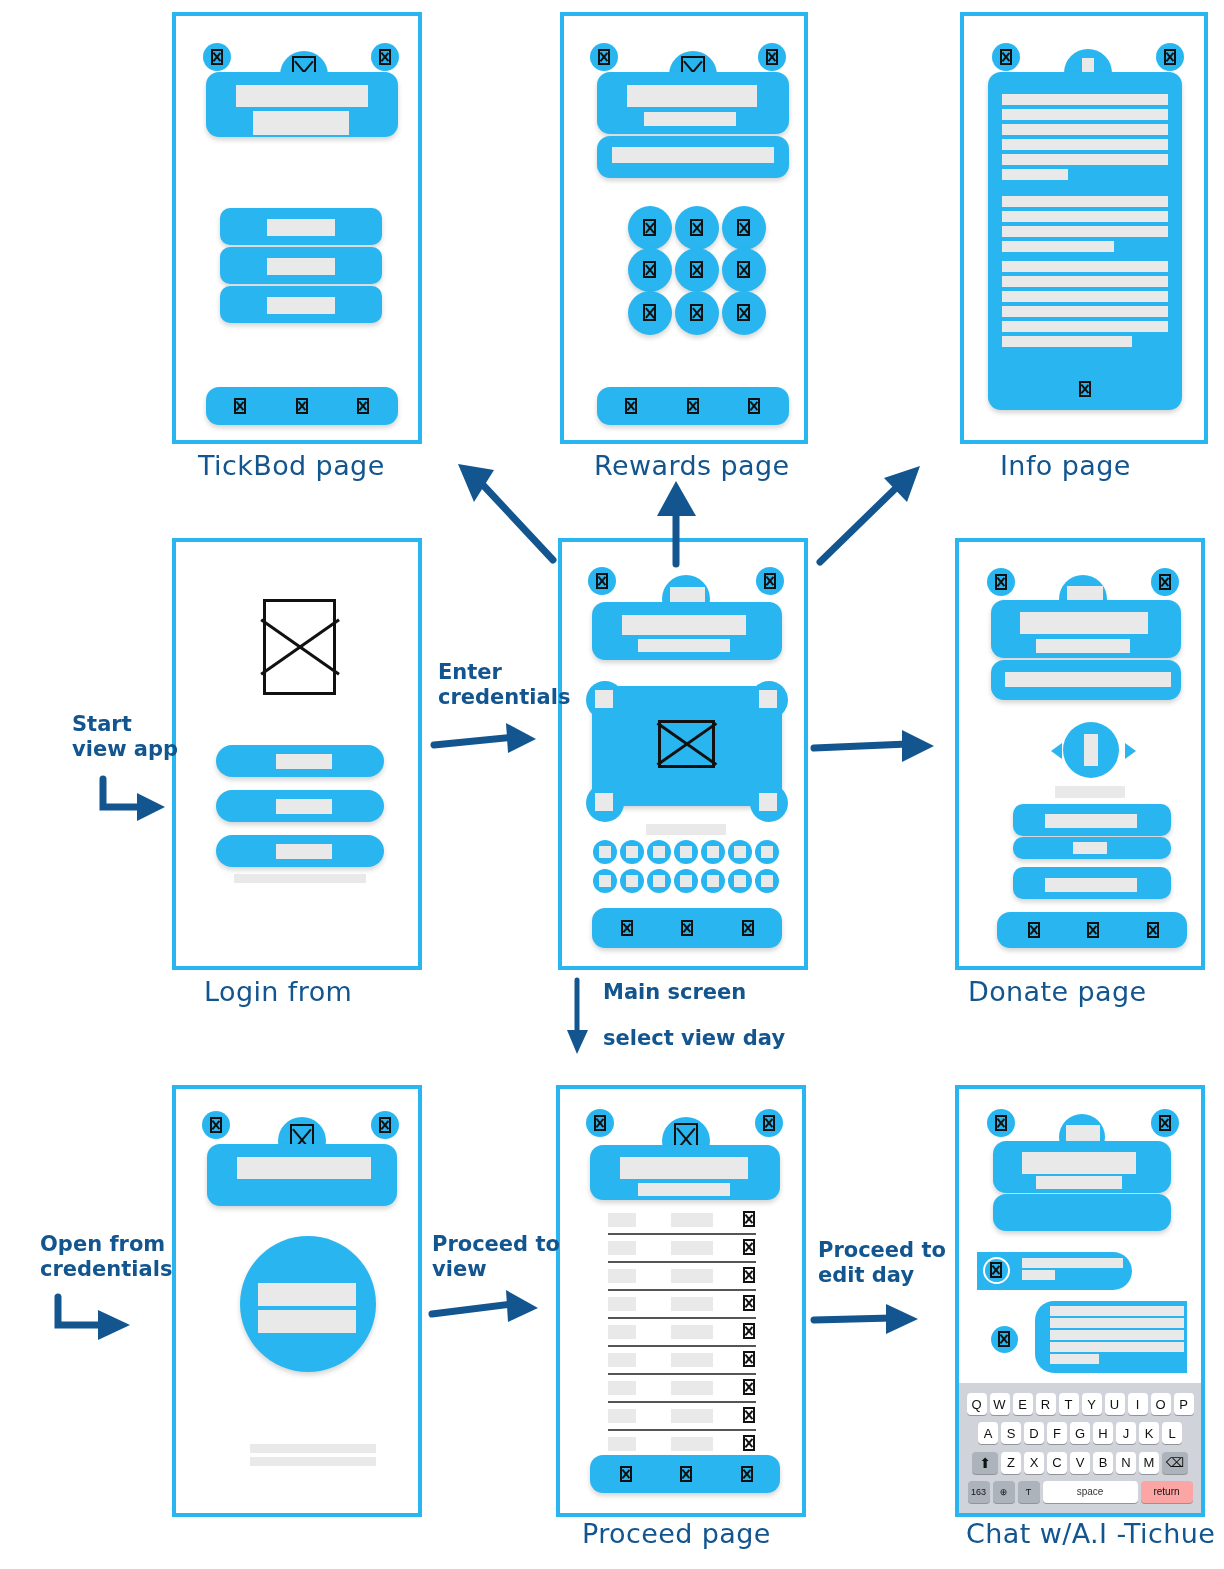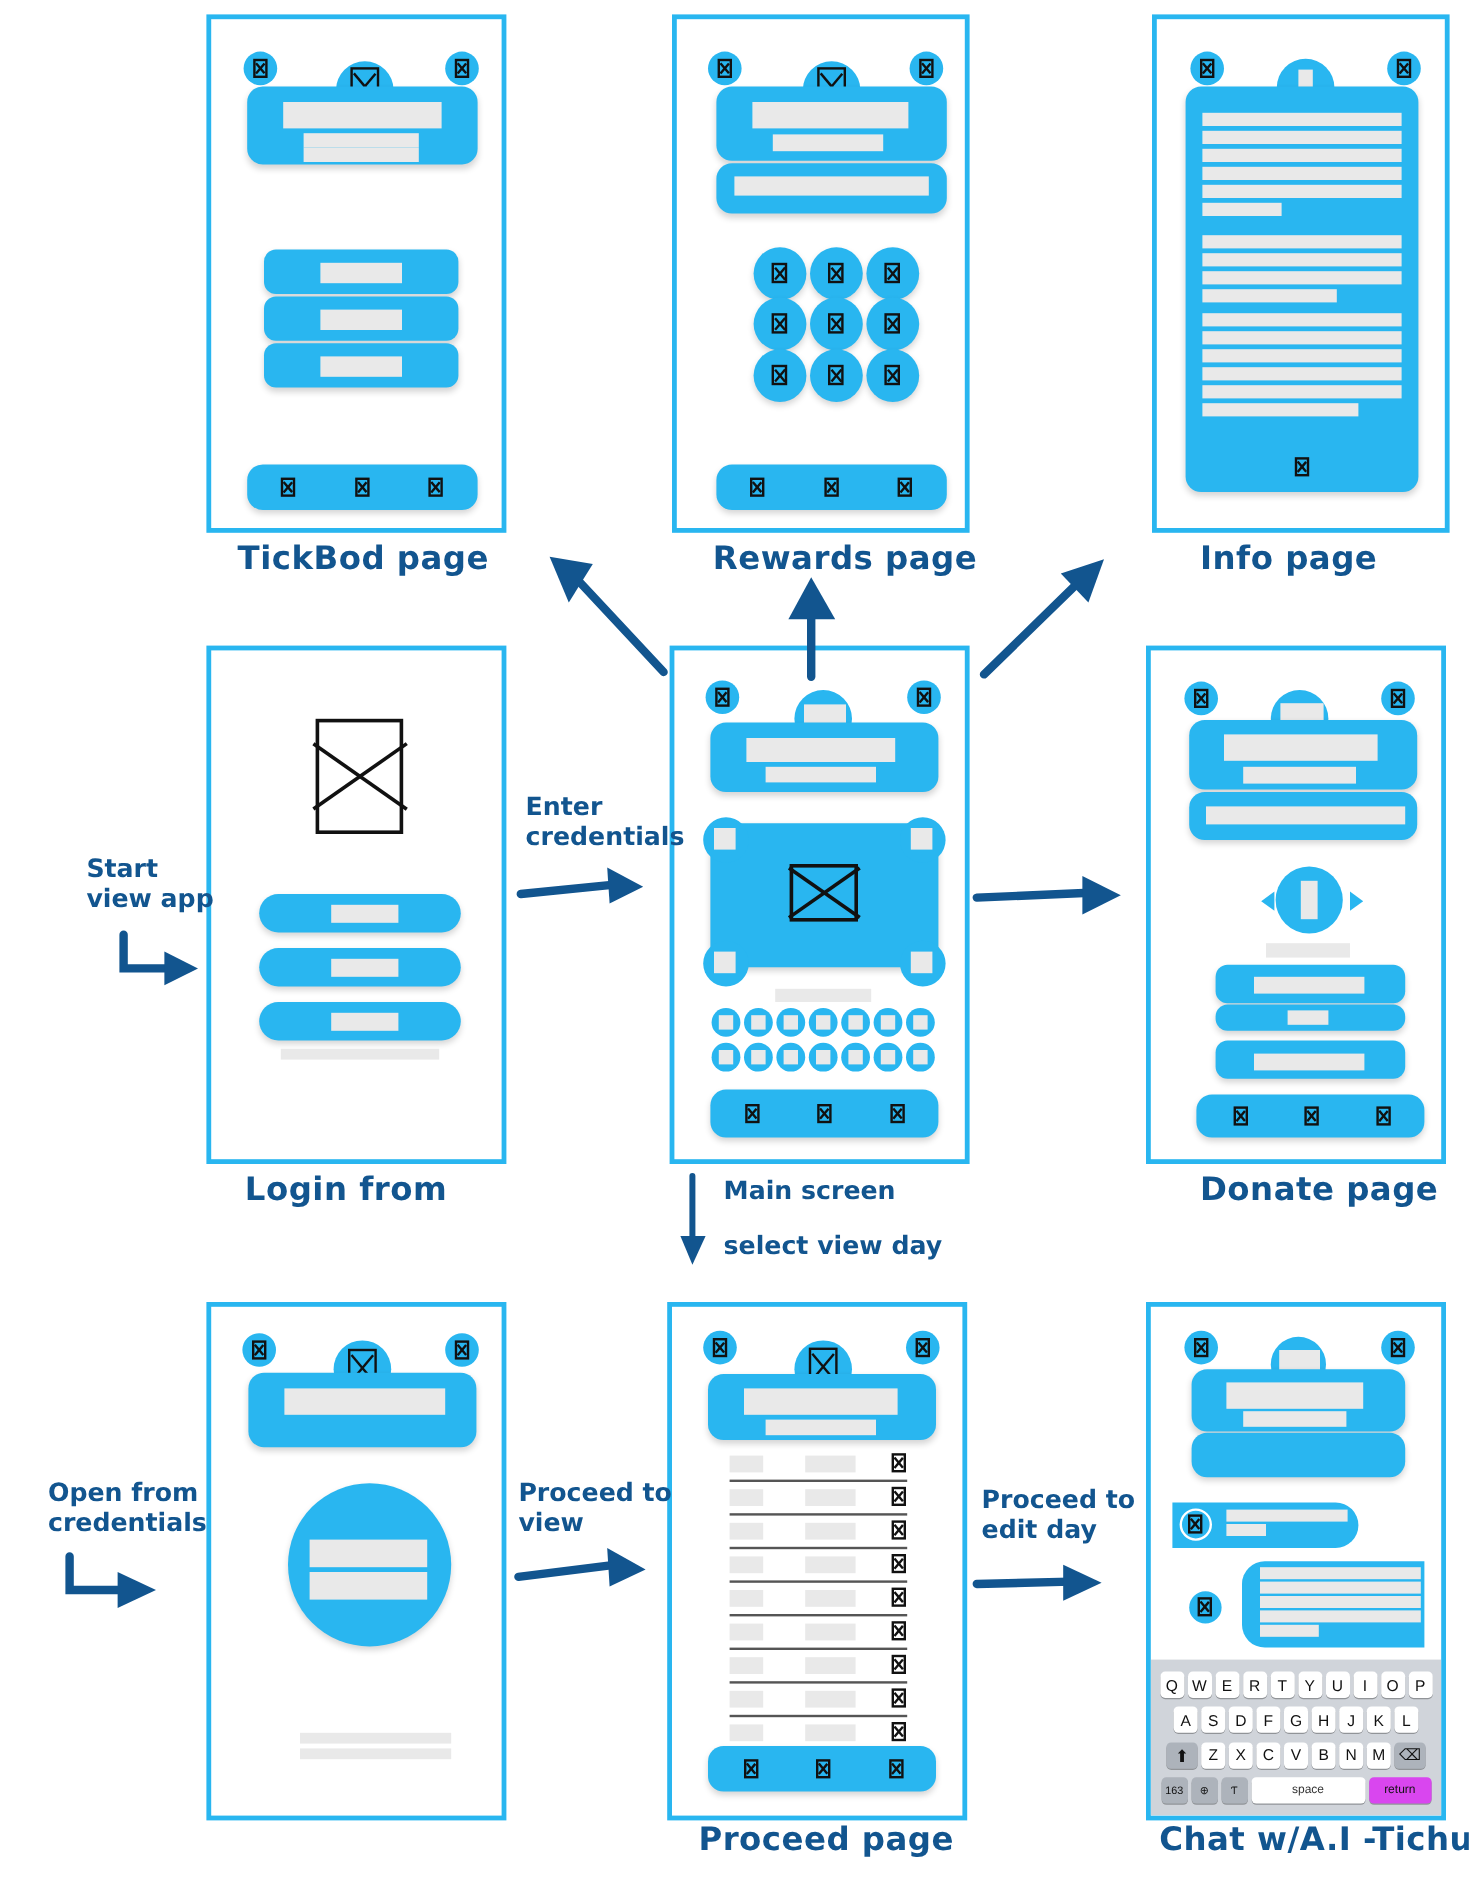--- a/index.html
+++ b/index.html
@@ -31,38 +31,38 @@
   .xbox::before{transform:translate(-50%,-50%) rotate(var(--a1));}
   .xbox::after{transform:translate(-50%,-50%) rotate(var(--a2));}
 
   .xsmall{--a1:50deg;--a2:-50deg;}
   .xbig{--a1:35deg;--a2:-35deg;border-width:3.4px;}
   .xbig::before,.xbig::after{border-top-width:3.4px;}
 
   
   .handlabel{
     position:absolute;color:#12558F;font-size:27px;letter-spacing:.4px;
-    font-family:"DejaVu Sans", sans-serif;font-weight:700;white-space:nowrap;
+    font-family:"DejaVu Sans", sans-serif;font-weight:400;white-space:nowrap;
   }
   .note{
     position:absolute;color:#12558F;font-size:21px;line-height:1.18;
     font-family:"DejaVu Sans", sans-serif;font-weight:700;white-space:pre;
   }
   .arrowsvg{position:absolute;overflow:visible;}
 
   
   .kbd{position:absolute;background:#D0D4DA;display:flex;flex-direction:column;
        justify-content:space-evenly;padding:3px 2px;box-sizing:border-box;}
   .kbrow{display:flex;justify-content:center;align-items:center;gap:3px;}
   .key{background:#fff;border-radius:4px;box-shadow:0 1px 0 rgba(0,0,0,.3);
        font-size:13px;color:#111;display:flex;align-items:center;justify-content:center;
        width:20px;height:22px;font-family:"Liberation Sans", sans-serif;}
   .key.wide{width:26px;background:#ADB3BB;}
   .key.space{flex:1;max-width:95px;font-size:10px;color:#333;}
-  .key.ret{width:52px;background:#d946ef;font-size:10px;color:#111;}
+  .key.ret{width:52px;background:#fca5a5;font-size:10px;color:#111;}
   .key.sm{font-size:9px;width:22px;background:#ADB3BB;}
   .key.shift{width:26px;background:#ADB3BB;font-size:14px;}
 </style>
 </head>
 <body>
 
 <div class="canvas">
 
   <div class="phone" style="left:172px;top:12px;width:250px;height:432px;">
     <div class="screen">
@@ -283,21 +283,21 @@
       <div class="gray" style="left:114px;top:300px;width:34px;height:12px;"></div>
       <div class="blue r10 shadow" style="left:54px;top:325px;width:158px;height:32px;"></div>
       <div class="gray" style="left:86px;top:336px;width:92px;height:14px;"></div>
 
       <div class="blue r12 shadow" style="left:38px;top:370px;width:190px;height:36px;"></div>
       <div class="xbox xsmall" style="left:69px;top:380px;width:12px;height:16px;"></div>
       <div class="xbox xsmall" style="left:128px;top:380px;width:12px;height:16px;"></div>
       <div class="xbox xsmall" style="left:188px;top:380px;width:12px;height:16px;"></div>
     </div>
   </div>
-  <div class="handlabel" style="left:1000px;top:976px;">Donate page</div>
+  <div class="handlabel" style="left:968px;top:976px;">Donate page</div>
 
   <div class="phone" style="left:172px;top:1085px;width:250px;height:432px;">
     <div class="screen">
       <div class="blue circle" style="left:26px;top:22px;width:28px;height:28px;"></div>
       <div class="xbox xsmall" style="left:34px;top:28px;width:12px;height:16px;"></div>
       <div class="blue circle" style="left:195px;top:22px;width:28px;height:28px;"></div>
       <div class="xbox xsmall" style="left:203px;top:28px;width:12px;height:16px;"></div>
 
       <div class="blue circle" style="left:102px;top:28px;width:48px;height:48px;"></div>
       <div class="xbox xsmall" style="left:114px;top:35px;width:24px;height:32px;"></div>

